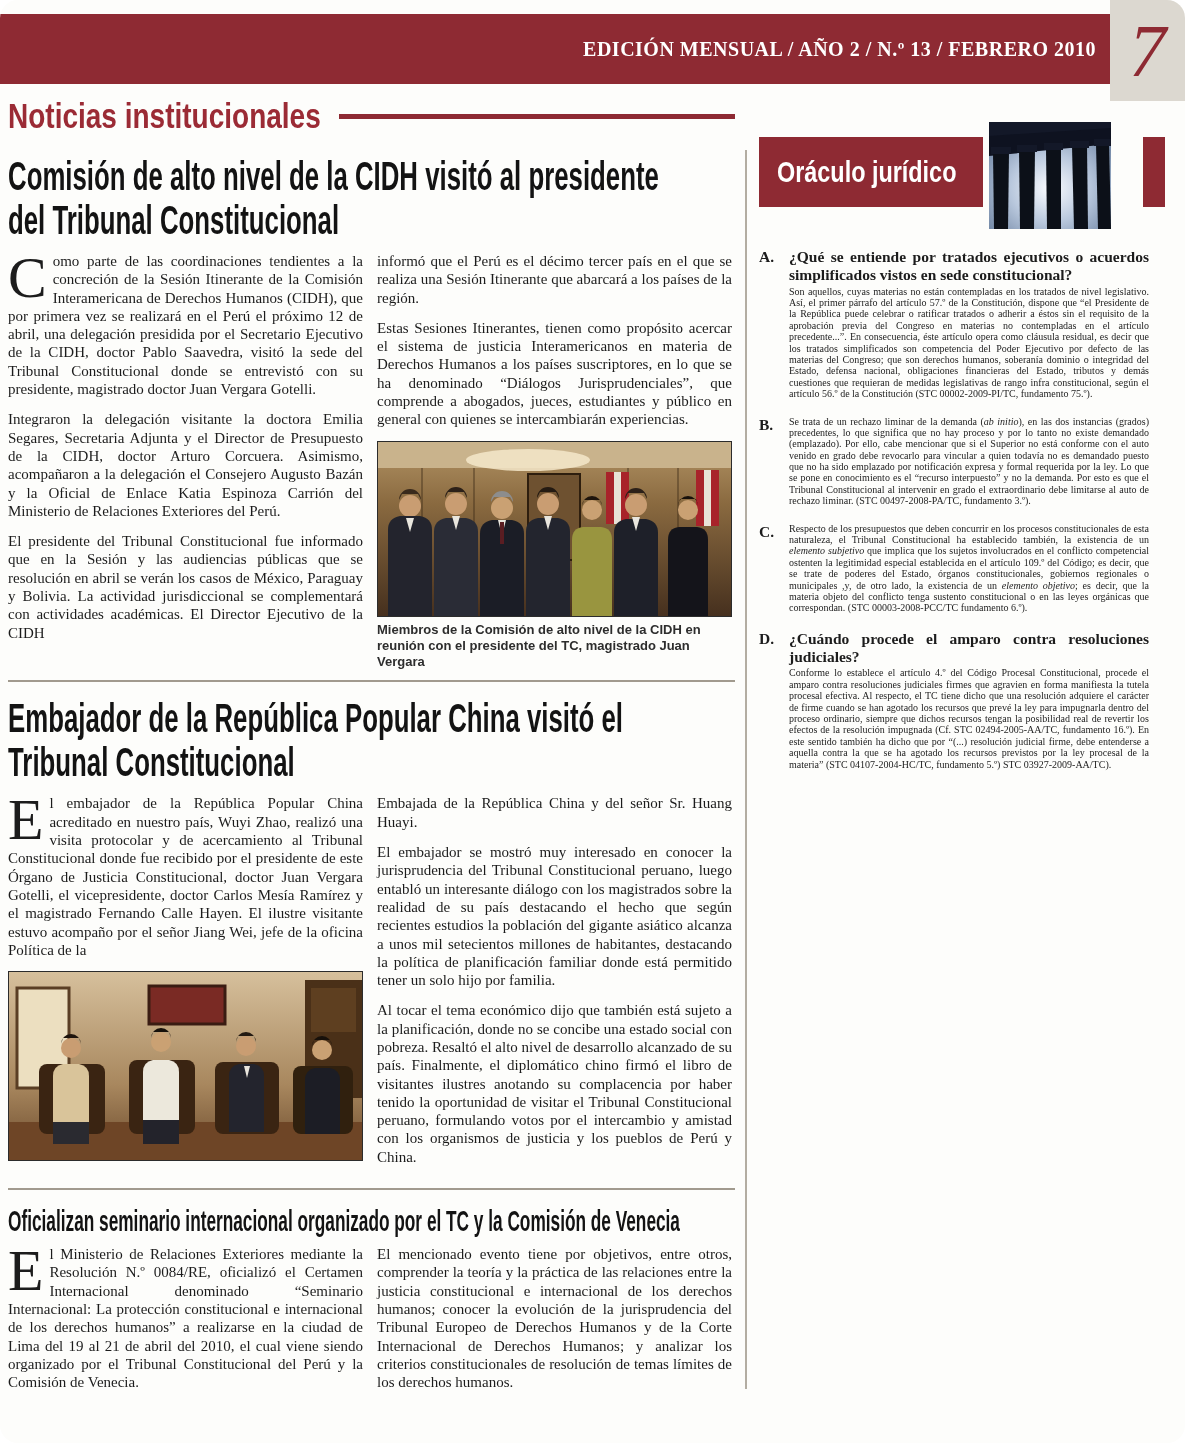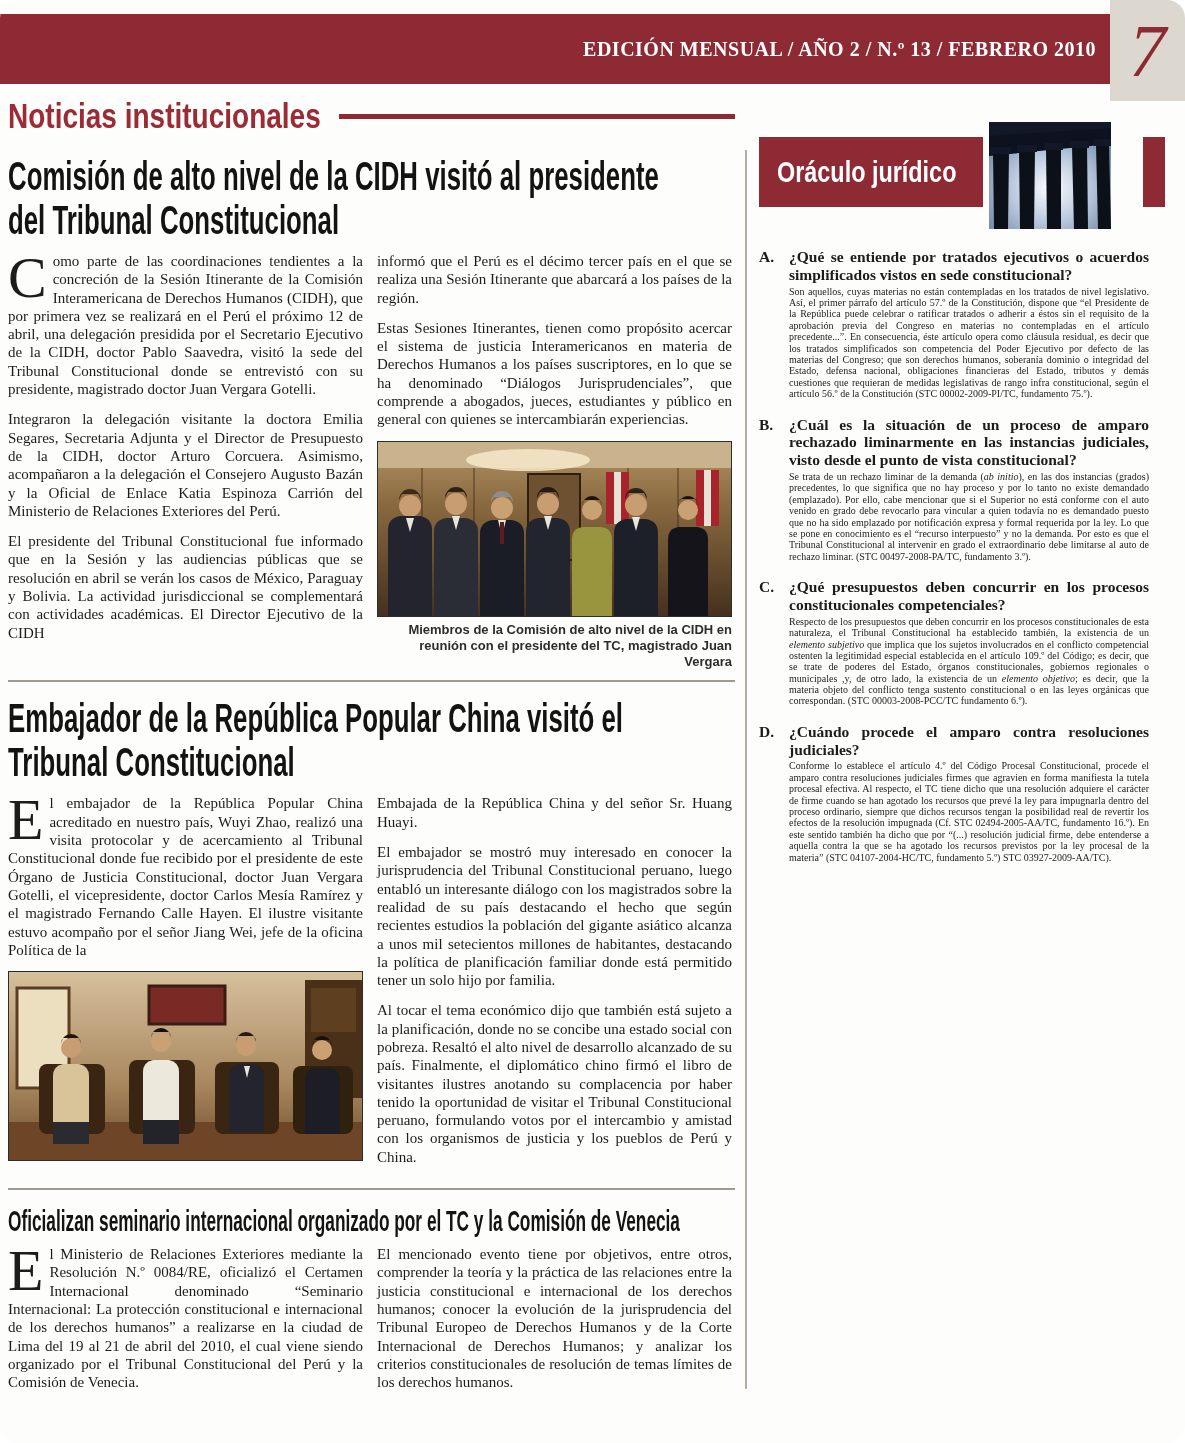--- a/index.html
+++ b/index.html
@@ -35,21 +35,21 @@
 
   
   .cols{display:flex;gap:14px;}
   .col{width:355px;flex:none;}
   .col p{margin:0 0 12px;text-align:justify;font-size:15px;line-height:1.22;}
   .dropcap{float:left;font-size:58px;line-height:46px;padding:3px 6px 0 0;color:#1c1c1c;}
 
   figure{margin:6px 0 0;}
   .photo{display:block;border:1px solid #2c2c2c;}
   figcaption{font-family:"Liberation Sans",sans-serif;font-weight:bold;font-size:13px;line-height:1.25;
-             text-align:right;color:#2d2d2d;margin-top:5px;}
+             text-align:left;color:#2d2d2d;margin-top:5px;}
 
   .art-divider{border:none;border-top:2px solid #a19a8e;margin:10px 2px 14px 0;}
 
   
   .sb-head{position:relative;height:112px;margin-bottom:16px;}
   .sb-title-box{position:absolute;left:0;top:17px;width:224px;height:70px;background:#8e2a33;
                 display:flex;align-items:center;padding-left:18px;box-sizing:border-box;}
   .sb-title{color:#fff;font-family:"Liberation Sans",sans-serif;font-weight:bold;font-size:30px;
             transform:scaleX(.78);transform-origin:0 50%;white-space:nowrap;}
   .sb-photo{position:absolute;left:230px;top:2px;width:122px;height:107px;border:0;}
@@ -273,29 +273,27 @@
         <div class="qa-label">A.</div>
         <div class="qa-content">
           <div class="qa-q">¿Qué se entiende por tratados ejecutivos o acuerdos simplificados vistos en sede constitucional?</div>
           <div class="qa-a"><span>Son aquellos, cuyas materias no están contempladas en los tratados de nivel legislativo. Así, el primer párrafo del artículo 57.º de la Constitución, dispone que “el Presidente de la República puede celebrar o ratificar  tratados o adherir a éstos sin el requisito de la aprobación previa del Congreso en materias no contempladas en el artículo precedente...”. En consecuencia, éste artículo opera como cláusula residual, es decir que los tratados simplificados son competencia del Poder Ejecutivo por defecto de las materias del Congreso; que son derechos humanos, soberanía dominio o integridad del Estado, defensa nacional, obligaciones financieras del Estado, tributos y demás cuestiones que requieran de medidas legislativas de rango infra constitucional, según el artículo 56.º de la Constitución (STC 00002-2009-PI/TC, fundamento 75.º).</span></div>
         </div>
       </div>
 
       <div class="qa">
         <div class="qa-label">B.</div>
         <div class="qa-content">
-          <div class="qa-q">¿Cuál es la situación de un proceso de amparo rechazado liminarmente en las instancias judiciales, visto desde el punto de vista constitucional?</div>
           <div class="qa-a"><span>Se trata de un rechazo liminar de la demanda (</span><i>ab initio</i><span>), en las dos instancias (grados) precedentes, lo que significa que no hay proceso y por lo tanto no existe demandado (emplazado). Por ello, cabe mencionar que si el Superior no está conforme con el auto venido en grado debe revocarlo para vincular  a quien todavía no es demandado puesto que no ha sido emplazado por notificación expresa y formal requerida por la ley. Lo que se pone en conocimiento es el “recurso interpuesto” y no la demanda. Por esto es que el Tribunal Constitucional al intervenir en grado el extraordinario debe limitarse al auto de rechazo liminar. (STC 00497-2008-PA/TC, fundamento 3.º).</span></div>
         </div>
       </div>
 
       <div class="qa">
         <div class="qa-label">C.</div>
         <div class="qa-content">
-          <div class="qa-q">¿Qué presupuestos deben concurrir en los procesos constitucionales competenciales?</div>
           <div class="qa-a"><span>Respecto de los presupuestos que deben concurrir en los procesos constitucionales de esta naturaleza, el Tribunal Constitucional ha establecido también, la existencia de un </span><i>elemento subjetivo</i><span> que implica que los sujetos involucrados en el conflicto competencial ostenten la legitimidad especial  establecida en el artículo 109.º del Código; es decir, que se trate de poderes del Estado, órganos constitucionales, gobiernos regionales o municipales ,y, de otro lado, la existencia de un </span><i>elemento objetivo</i><span>; es decir, que la materia objeto del conflicto tenga sustento constitucional o en las leyes orgánicas que correspondan. (STC 00003-2008-PCC/TC fundamento 6.º).</span></div>
         </div>
       </div>
 
       <div class="qa">
         <div class="qa-label">D.</div>
         <div class="qa-content">
           <div class="qa-q">¿Cuándo procede el amparo contra resoluciones judiciales?</div>
           <div class="qa-a"><span>Conforme lo establece el artículo 4.º del Código Procesal Constitucional, procede el amparo contra resoluciones judiciales firmes que agravien en forma manifiesta  la tutela procesal efectiva. Al respecto, el TC tiene dicho que una resolución adquiere el carácter de firme cuando se han agotado los recursos que prevé la ley para impugnarla dentro del proceso ordinario, siempre que dichos recursos tengan la posibilidad real de revertir los efectos de la resolución impugnada (Cf. STC 02494-2005-AA/TC, fundamento 16.º). En este sentido también ha dicho que por “(...) resolución judicial firme, debe entenderse a aquella contra la que se ha agotado los recursos previstos por la ley procesal de la materia” (STC 04107-2004-HC/TC, fundamento 5.º) STC 03927-2009-AA/TC).</span></div>
         </div>

